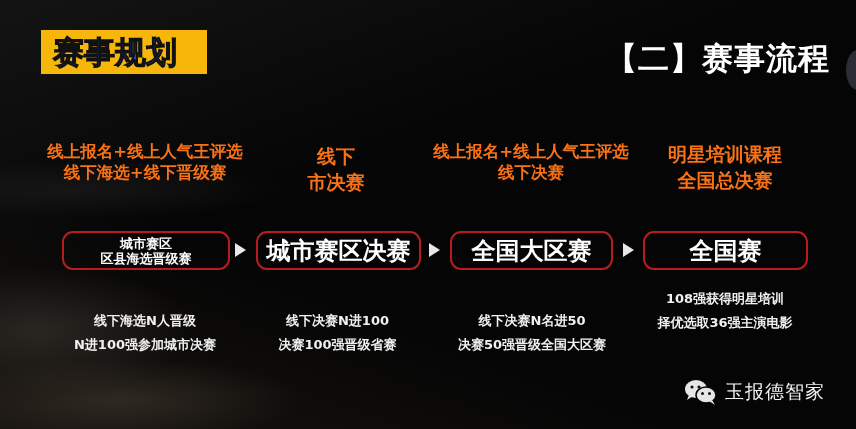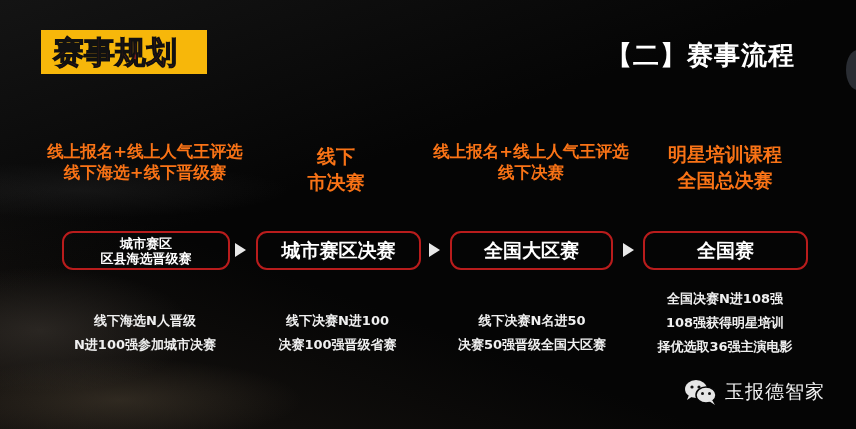--- a/index.html
+++ b/index.html
@@ -17,41 +17,41 @@
       radial-gradient(ellipse 300px 40px at 80px 190px, rgba(80,80,80,0.18), transparent 70%),
       linear-gradient(160deg, rgba(30,30,30,0.6) 0%, rgba(5,5,5,0) 40%),
       linear-gradient(20deg, rgba(60,50,40,0.35) 0%, rgba(5,5,5,0) 35%);
   }
   .title-badge {
     position:absolute; left:41px; top:30px; width:166px; height:44px;
     background:#f7b70a;
   }
   .title-badge span {
     position:absolute; left:12px; top:2px;
-    font-size:31px; font-weight:bold; color:#7f1d1d; letter-spacing:0px;
+    font-size:31px; font-weight:bold; color:#1d4ed8; letter-spacing:0px;
     -webkit-text-stroke:1px #111;
   }
   .section-title {
     position:absolute; left:606px; top:38px;
-    font-size:26px; font-weight:bold; color:#ffffff;
+    font-size:31px; font-weight:bold; color:#ffffff;
     letter-spacing:1px;
   }
   .top-label {
     position:absolute; text-align:center; font-weight:bold; color:#f97316;
     font-size:16.5px; line-height:21px;
   }
   .top-label.big { font-size:19px; line-height:26px; }
   .stage-box {
     position:absolute; top:231px; height:39px;
     border:2px solid #b91c1c; border-radius:11px; box-sizing:border-box;
     display:flex; flex-direction:column; align-items:center; justify-content:center;
     font-weight:bold; color:#ffffff;
   }
   .stage-box .l1 { font-size:13px; line-height:15px; }
-  .stage-box .big { font-size:19px;text-align:right; }
+  .stage-box .big { font-size:24px;text-align:right; }
   .arrow {
     position:absolute; top:243px; width:0; height:0;
     border-top:7px solid transparent; border-bottom:7px solid transparent;
     border-left:11px solid #e8e8e8;
   }
   .detail {
     position:absolute; text-align:center; font-weight:bold; color:#f0f0f0;
     font-size:13px; line-height:24px;
   }
   .watermark {
@@ -118,21 +118,20 @@
 </div>
 <div class="detail" style="left:255px; top:309px; width:165px;">
   <div>线下决赛N进100</div>
   <div>决赛100强晋级省赛</div>
 </div>
 <div class="detail" style="left:437px; top:309px; width:190px;">
   <div>线下决赛N名进50</div>
   <div>决赛50强晋级全国大区赛</div>
 </div>
 <div class="detail" style="left:640px; top:287px; width:170px;">
-  <div>全国决赛N进108强</div>
   <div>108强获得明星培训</div>
   <div>择优选取36强主演电影</div>
 </div>
 
 <div class="watermark">
   <svg width="34" height="28" viewBox="0 0 34 28">
     <ellipse cx="12" cy="11" rx="11" ry="9" fill="#e6e6e6"></ellipse>
     <path d="M5 17 L3 22 L9 18 Z" fill="#e6e6e6"></path>
     <circle cx="8" cy="9" r="1.6" fill="#111"></circle>
     <circle cx="15" cy="9" r="1.6" fill="#111"></circle>

